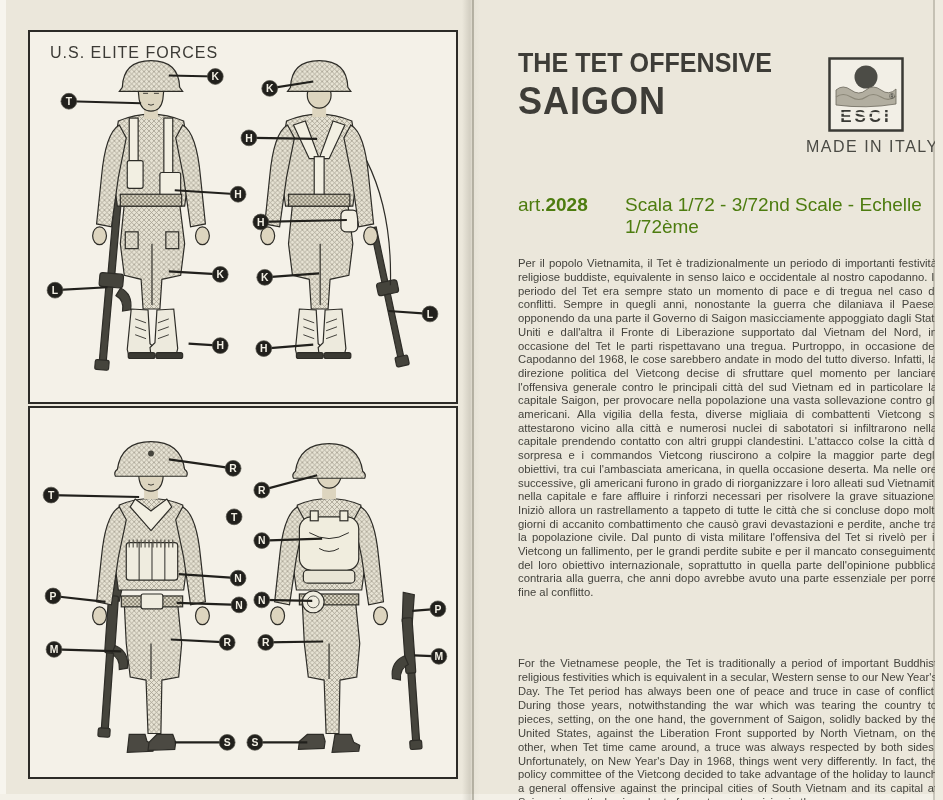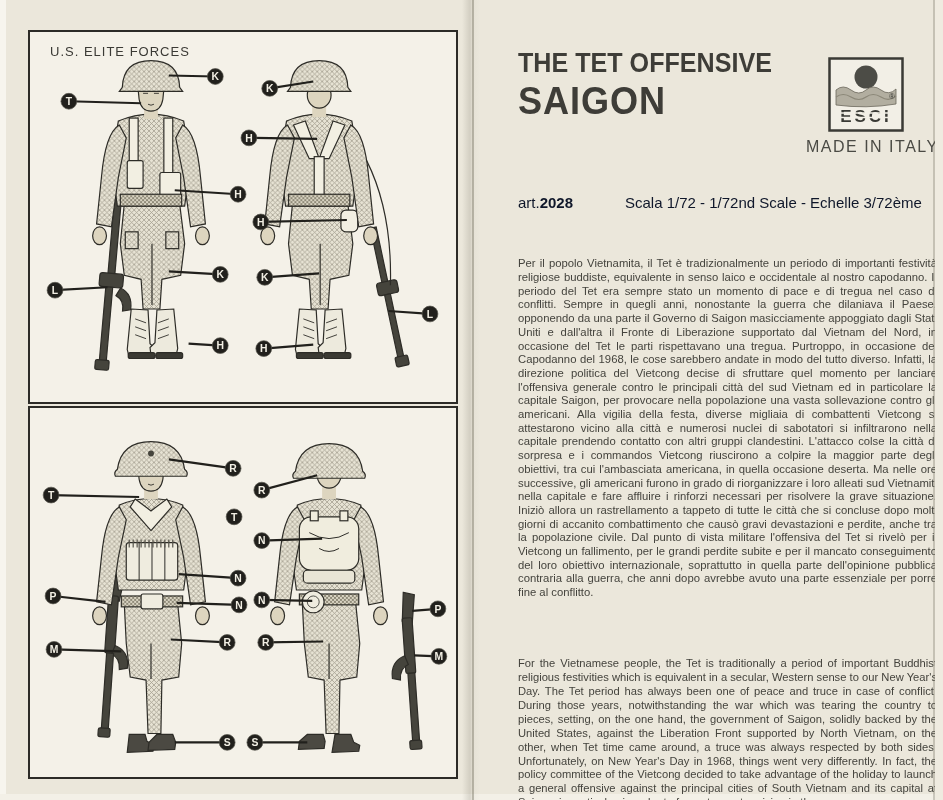--- a/index.html
+++ b/index.html
@@ -14,37 +14,37 @@
   .fold{position:absolute;left:462px;top:0;width:18px;height:800px;
     background:linear-gradient(90deg, rgba(60,55,40,0) 0%, rgba(60,55,40,.14) 45%, rgba(60,55,40,.03) 60%, rgba(60,55,40,0) 100%);}
   .fold-line{position:absolute;left:472px;top:0;width:2px;height:800px;background:rgba(90,85,70,.35);}
   .edge-right{position:absolute;left:933px;top:0;width:2px;height:800px;background:rgba(110,105,90,.30);}
   .right-strip{position:absolute;left:935px;top:0;width:8px;height:800px;background:#efebe0;}
 
   
   .panel{position:absolute;left:28px;width:430px;border:2px solid #2c2b27;background:#f4f1e8;box-sizing:border-box;}
   .panel-1{top:30px;height:374px;}
   .panel-2{top:406px;height:373px;}
-  .panel-header{position:absolute;left:20px;top:12px;font-size:13px;letter-spacing:1px;color:#3b3a35;}
+  .panel-header{position:absolute;left:20px;top:12px;font-size:16px;letter-spacing:1px;color:#3b3a35;}
   .figure-svg{position:absolute;left:0;top:0;width:100%;height:100%;}
   .callout-line{stroke:#21201c;stroke-width:2.2;}
   .callout-circle{fill:#21201c;stroke:#56544c;stroke-width:.7;}
   .callout-letter{fill:#f2efe4;font-family:"Liberation Sans",sans-serif;font-weight:bold;font-size:10.5px;text-anchor:middle;}
   .figure-outline{stroke:#2d2c27;stroke-width:1.2;}
 
   
   .right-page{position:absolute;left:480px;top:0;width:463px;height:800px;margin-top:24px;}
   .title1{position:absolute;left:38px;top:24px;font-size:27px;font-weight:bold;color:#3e3d38;
     transform:scaleX(.93);transform-origin:left top;letter-spacing:0;white-space:nowrap;}
   .title2{position:absolute;left:38px;top:56px;font-size:38px;font-weight:bold;color:#3e3d38;
     transform:scaleX(.95);transform-origin:left top;letter-spacing:1px;}
   .logo-box{position:absolute;left:348px;top:33px;width:76px;height:75px;}
   .made-in{position:absolute;left:326px;top:114px;width:120px;text-align:center;
     font-size:16px;letter-spacing:1.5px;color:#4a4a44;white-space:nowrap;}
-  .art-line{position:absolute;left:38px;top:170px;width:419px;font-size:15px;color:#0f172a;}
+  .art-line{position:absolute;left:38px;top:170px;width:419px;font-size:19px;color:#4d7c0f;}
   .art-label{font-weight:normal;}
   .art-number{font-weight:bold;}
   .scale-text{position:absolute;left:107px;top:0;}
   .para{position:absolute;left:38px;width:419px;text-align:justify;color:#44433d;}
   .para-it{top:222px;font-size:11.3px;line-height:13.7px;}
   .para-en{top:622px;font-size:11.2px;line-height:13.9px;}
 </style>
 </head>
 <body>
 
@@ -356,21 +356,21 @@
     <path d="M8 33 q7 -6 15 0 t15 0 t15 0 t15 -1 l0 15 q-30 5 -60 1 z" fill="#b2aea0" stroke="#6b675c" stroke-width="0.8"></path>
     <path d="M8 40 q7 -5 15 0 t15 0 t15 0 t15 -1" fill="none" stroke="#8b8778" stroke-width="1.2"></path>
     <text x="64" y="42" font-size="8" fill="#3a3a35" text-anchor="middle">®</text>
     <text x="38" y="65" font-size="17" font-weight="bold" letter-spacing="3" text-anchor="middle" fill="#3a3a35" font-family="Liberation Sans, sans-serif">ESCI</text>
     <path d="M12 56 h52 M12 60.5 h52" stroke="#f2efe6" stroke-width="1.4" fill="none"></path>
   </svg>
   <div class="made-in">MADE IN ITALY</div>
 
   <div class="art-line">
     <span class="art-label">art.</span><span class="art-number">2028</span>
-    <span class="scale-text">Scala 1/72 - 1/72nd Scale - Echelle 3/72ème</span>
+    <span class="scale-text">Scala 1/72 - 3/72nd Scale - Echelle 1/72ème</span>
   </div>
 
   <p class="para para-it" lang="it">Per il popolo Vietnamita, il Tet è tradizionalmente un periodo di importanti festività religiose buddiste, equivalente in senso laico e occidentale al nostro capodanno. Il periodo del Tet era sempre stato un momento di pace e di tregua nel caso di conflitti. Sempre in quegli anni, nonostante la guerra che dilaniava il Paese, opponendo da una parte il Governo di Saigon masicciamente appoggiato dagli Stati Uniti e dall'altra il Fronte di Liberazione supportato dal Vietnam del Nord, in occasione del Tet le parti rispettavano una tregua. Purtroppo, in occasione del Capodanno del 1968, le cose sarebbero andate in modo del tutto diverso. Infatti, la direzione politica del Vietcong decise di sfruttare quel momento per lanciare l'offensiva generale contro le principali città del sud Vietnam ed in particolare la capitale Saigon, per provocare nella popolazione una vasta sollevazione contro gli americani. Alla vigilia della festa, diverse migliaia di combattenti Vietcong si attestarono vicino alla città e numerosi nuclei di sabotatori si infiltrarono nella capitale prendendo contatto con altri gruppi clandestini. L'attacco colse la città di sorpresa e i commandos Vietcong riuscirono a colpire la maggior parte degli obiettivi, tra cui l'ambasciata americana, in quella occasione deserta. Ma nelle ore successive, gli americani furono in grado di riorganizzare i loro alleati sud Vietnamiti nella capitale e fare affluire i rinforzi necessari per risolvere la grave situazione. Iniziò allora un rastrellamento a tappeto di tutte le città che si concluse dopo molti giorni di accanito combattimento che causò gravi devastazioni e perdite, anche tra la popolazione civile. Dal punto di vista militare l'offensiva del Tet si rivelò per il Vietcong un fallimento, per le grandi perdite subite e per il mancato conseguimento del loro obiettivo internazionale, soprattutto in quella parte dell'opinione pubblica contraria alla guerra, che anni dopo avrebbe avuto una parte essenziale per porre fine al conflitto.</p>
   <p class="para para-en" lang="en">For the Vietnamese people, the Tet is traditionally a period of important Buddhist religious festivities which is equivalent in a secular, Western sense to our New Year's Day. The Tet period has always been one of peace and truce in case of conflict. During those years, notwithstanding the war which was tearing the country to pieces, setting, on the one hand, the government of Saigon, solidly backed by the United States, against the Liberation Front supported by North Vietnam, on the other, when Tet time came around, a truce was always respected by both sides. Unfortunately, on New Year's Day in 1968, things went very differently. In fact, the policy committee of the Vietcong decided to take advantage of the holiday to launch a general offensive against the principal cities of South Vietnam and its capital at Saigon, in particular, in order to foment a vast uprising in the</p>
 </div>
 
 <div class="fold"></div>
 <div class="fold-line"></div>
 <div class="edge-right"></div>
 <div class="right-strip"></div>

